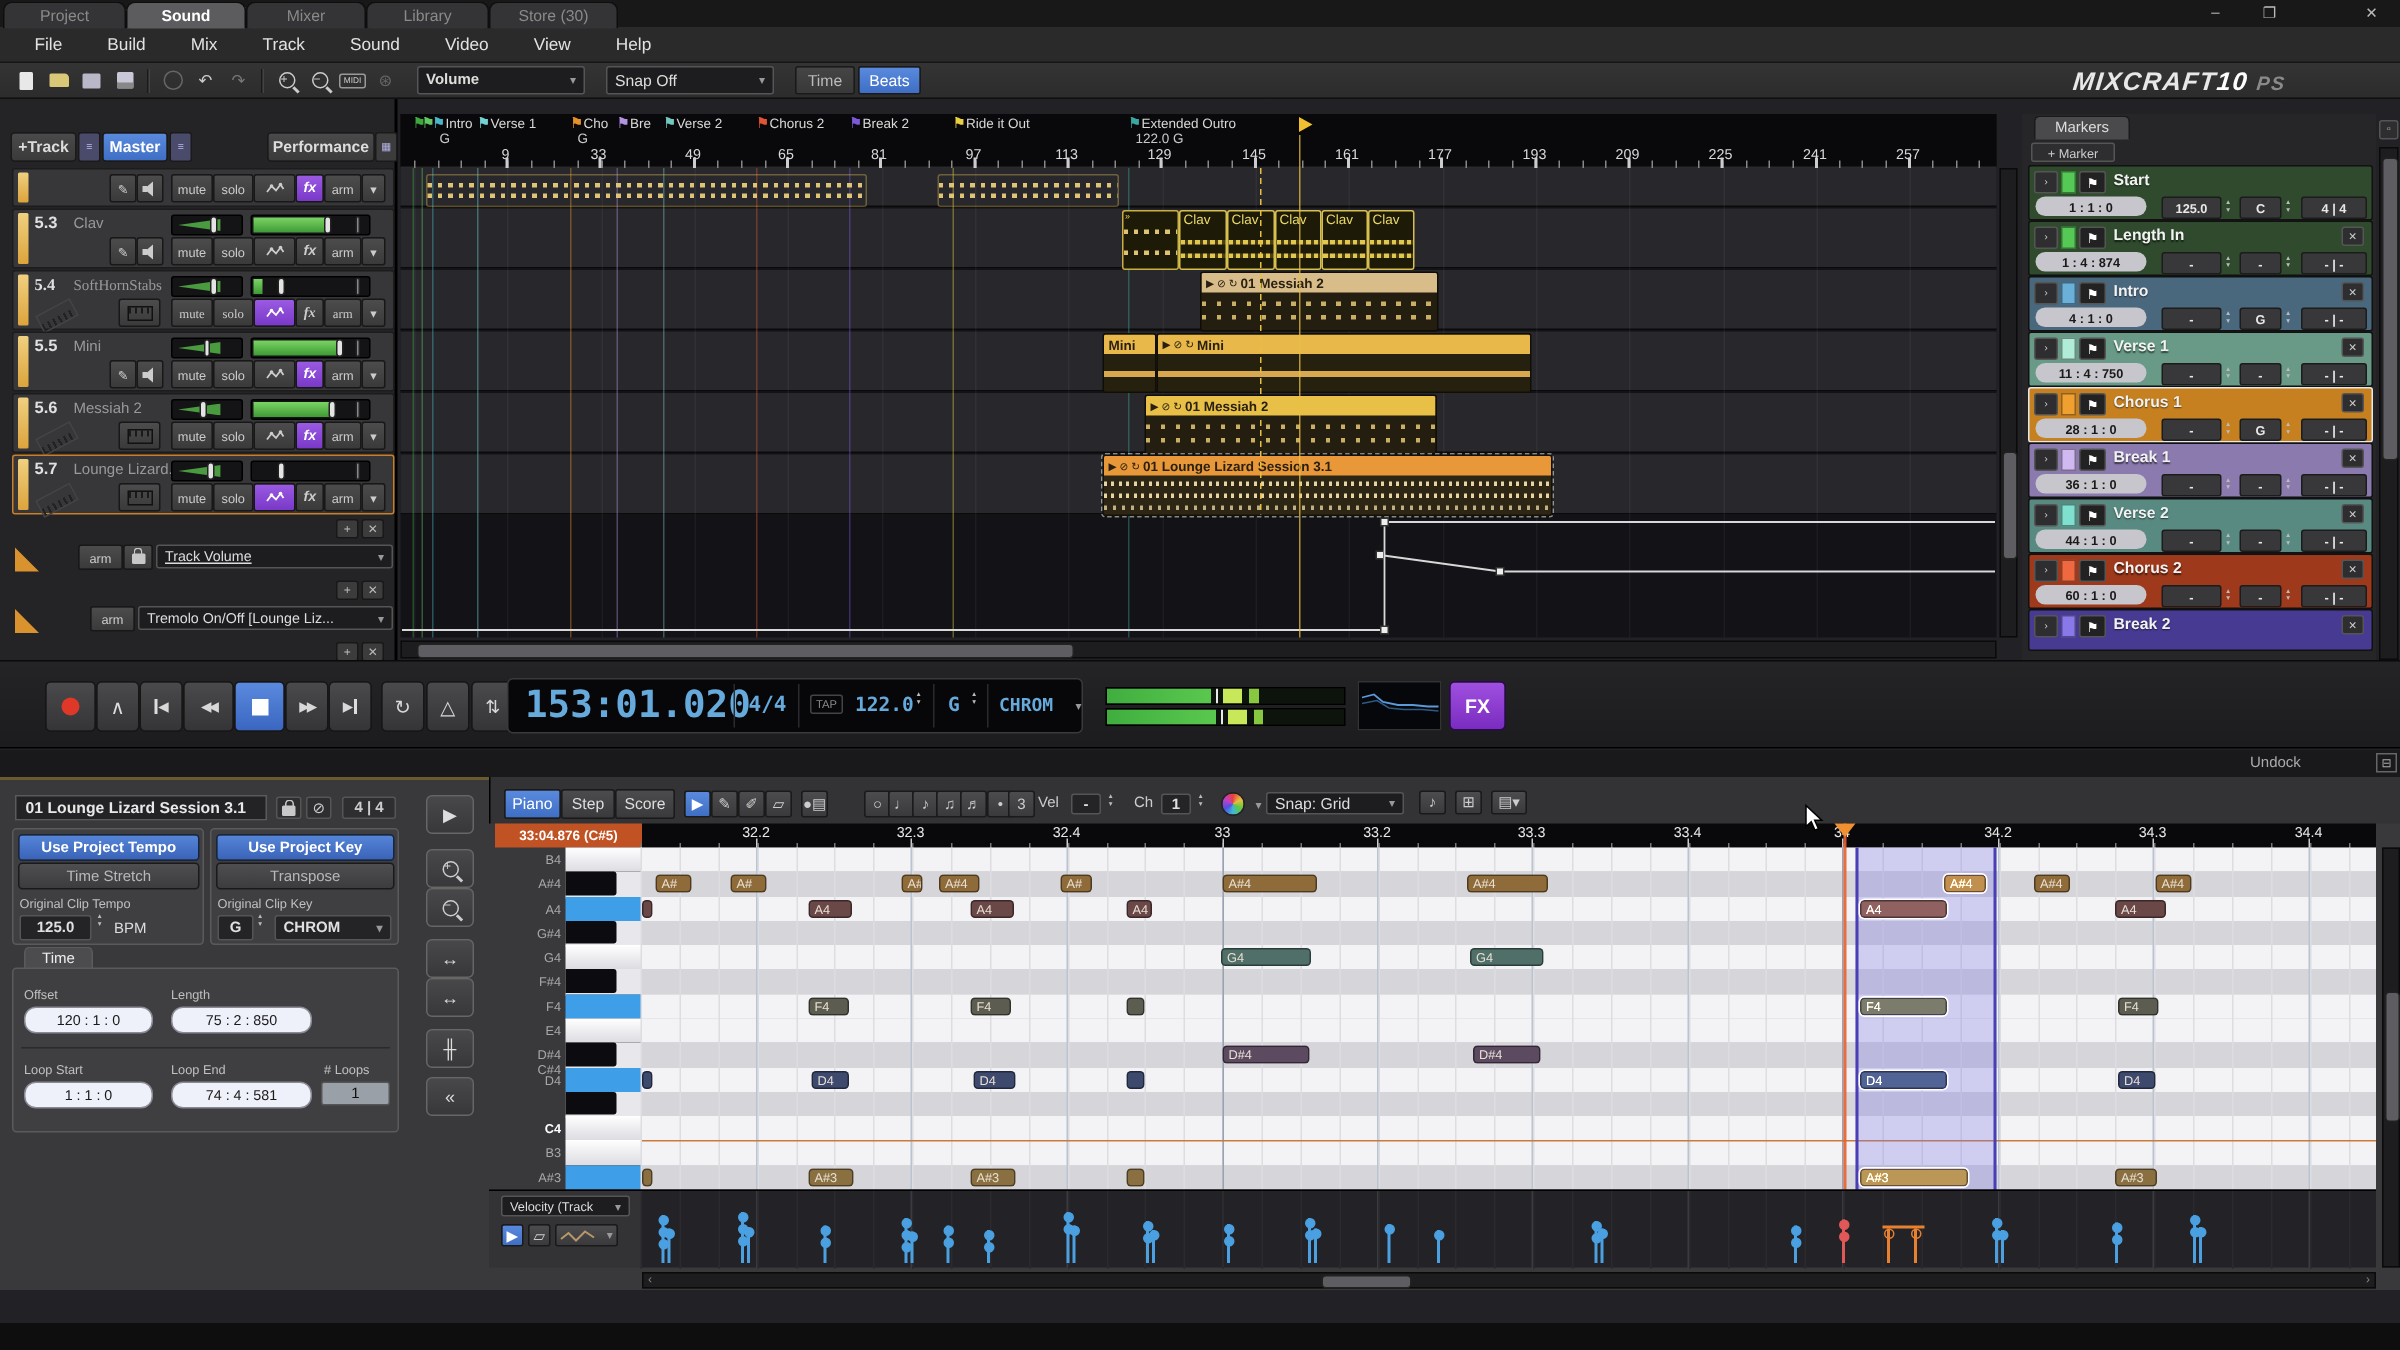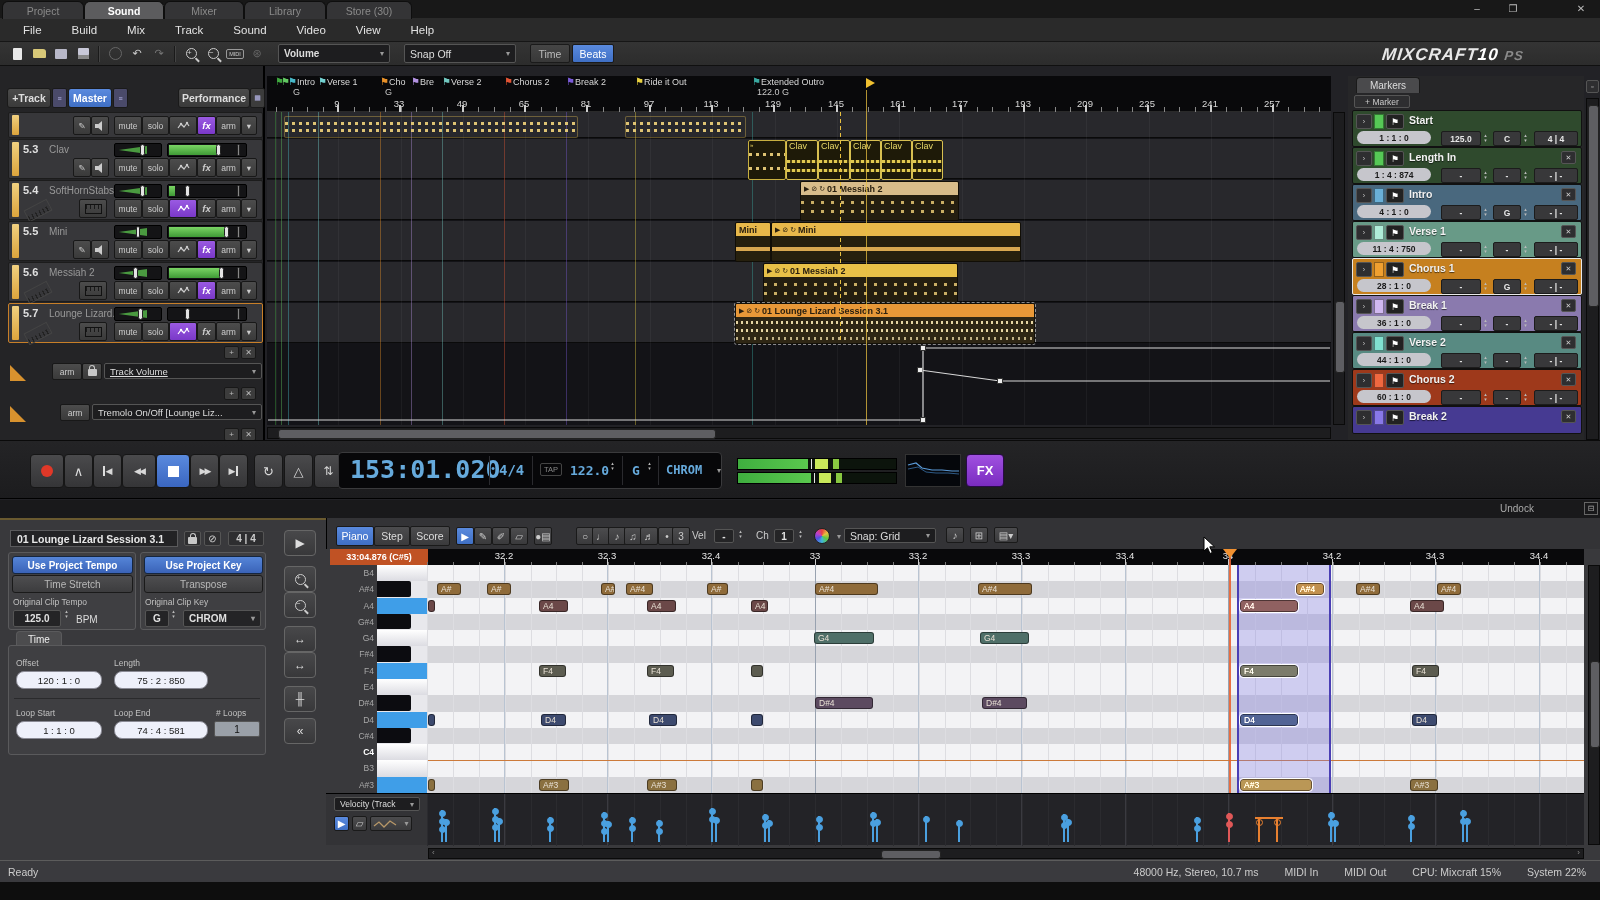--- a/index.html
+++ b/index.html
@@ -250,21 +250,21 @@
           <svg width="13" height="9">
             <polyline points="1,7 4,3 7,6 10,2 12,5" fill="none" stroke="#ccc" stroke-width="1.2"></polyline>
             <circle cx="4" cy="3" r="1.2" fill="#ccc"></circle>
             <circle cx="10" cy="2" r="1.2" fill="#ccc"></circle>
           </svg>
         </span>
     <span class="tsmall fx " style="left:188px;top:18px;width:17px;">fx</span>
     <span class="tsmall" style="left:207px;top:18px;width:23px;">arm</span>
     <span class="tsmall" style="left:232px;top:18px;width:14px;">▾</span>
       </div>
-      <div class="trackrow " style="top:180px;height:38px;">
+      <div class="trackrow " style="top:180px;height:38px;font-family:Liberation Serif, serif;">
         <span class="cstrip"></span>
         <span class="tnum">5.4</span>
       <span class="tname">SoftHornStabs</span>
       <span class="sl" style="left:105px;width:46px;">
           <span class="wedge"></span>
           <span class="thumb" style="left:55%;"></span>
         </span>
       <span class="sl" style="left:158px;width:78px;">
           <span class="fill" style="width:8%;"></span>
           <span class="thumb" style="left:22%;"></span>
@@ -1023,21 +1023,21 @@
       <span class="keylbl" style="top:649px;">F#4</span>
     <div class="keyrow blk " style="top:646px;height:17px;"></div>
       <span class="keylbl" style="top:666px;">F4</span>
     <div class="keyrow  on" style="top:663px;height:16px;"></div>
       <span class="keylbl" style="top:682px;">E4</span>
     <div class="keyrow  " style="top:679px;height:16px;"></div>
       <span class="keylbl" style="top:698px;">D#4</span>
     <div class="keyrow blk " style="top:695px;height:17px;"></div>
       <span class="keylbl" style="top:715px;">D4</span>
     <div class="keyrow  on" style="top:712px;height:16px;"></div>
-      <span class="keylbl" style="top:731px;">C#4</span>
+      <span class="keylbl" style="top:708px;">C#4</span>
     <div class="keyrow blk " style="top:728px;height:16px;"></div>
       <span class="keylbl" style="top:747px;color:#fff;font-weight:bold;">C4</span>
     <div class="keyrow  " style="top:744px;height:16px;"></div>
       <span class="keylbl" style="top:763px;">B3</span>
     <div class="keyrow  " style="top:760px;height:17px;"></div>
       <span class="keylbl" style="top:780px;">A#3</span>
     <div class="keyrow blk on" style="top:777px;height:16px;"></div>
     </div>
   <div id="rollgrid">
       <div class="rowstripe" style="top:565px;height:16px;background:#f3f3f5;border-bottom:1px solid #c4c4c8;"></div>
@@ -1339,24 +1339,14 @@
       <span style="position:absolute;right:3px;top:-1px;color:#888;font-size:8px;">›</span>
     </div>
   <div class="abs scroll" style="left:1588px;top:565px;width:12px;height:280px;">
       <div class="thumb" style="left:1px;top:95px;width:8px;height:85px;"></div>
     </div>
 
   <svg class="abs" style="left:1203px;top:536px;" width="13" height="19">
       <polygon points="1,1 1,15 4.5,11.8 7,17.5 9.3,16.4 6.8,10.8 11.5,10.8" fill="#fff" stroke="#000" stroke-width="1"></polygon>
     </svg>
 
-  <div class="abs statusbar flex">
-    <span style="margin-left:8px;">Ready</span>
-    <span id="status-items" style="position:absolute;right:14px;display:flex;gap:26px;">
-        <span>48000 Hz, Stereo, 10.7 ms</span>
-        <span>MIDI In</span>
-        <span>MIDI Out</span>
-        <span>CPU: Mixcraft 15%</span>
-        <span>System 22%</span>
-      </span>
-  </div>
   <div class="abs bottomstrip"></div>
 </div>
 
 </body></html>

